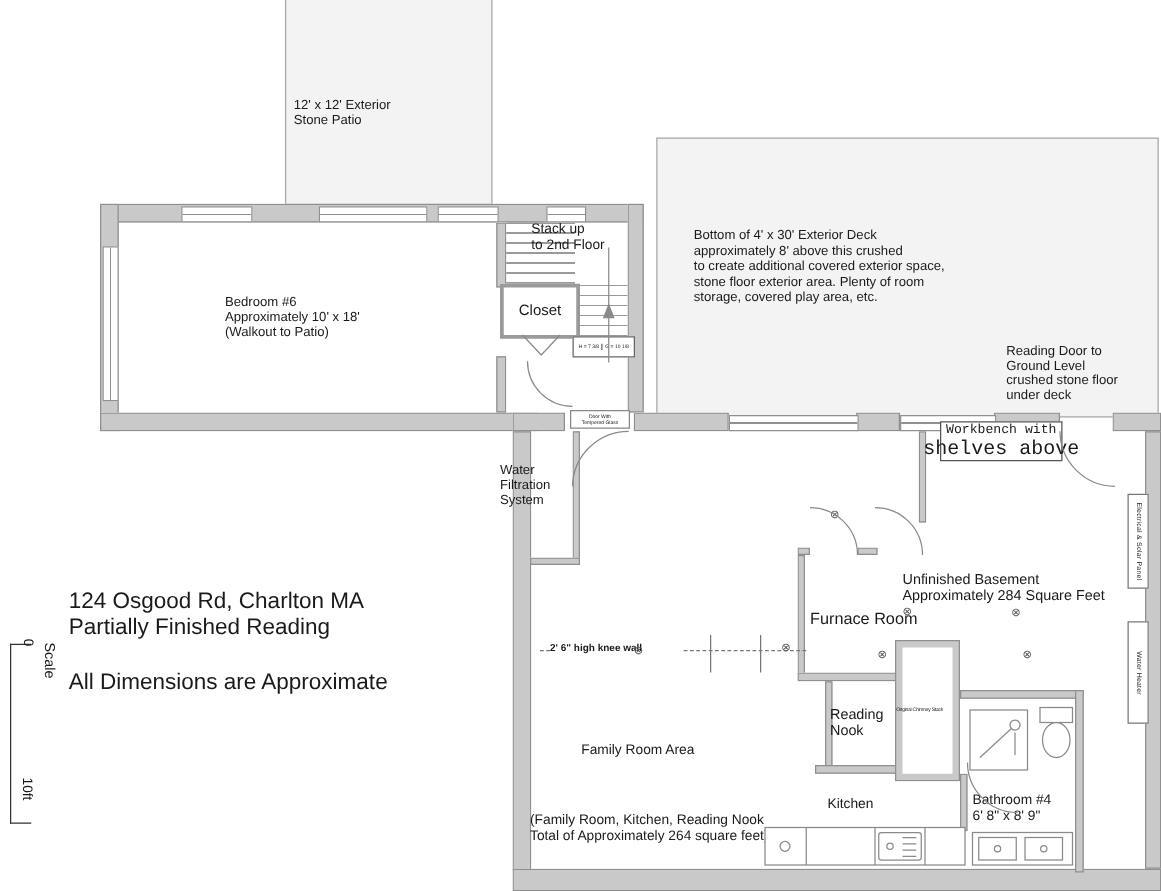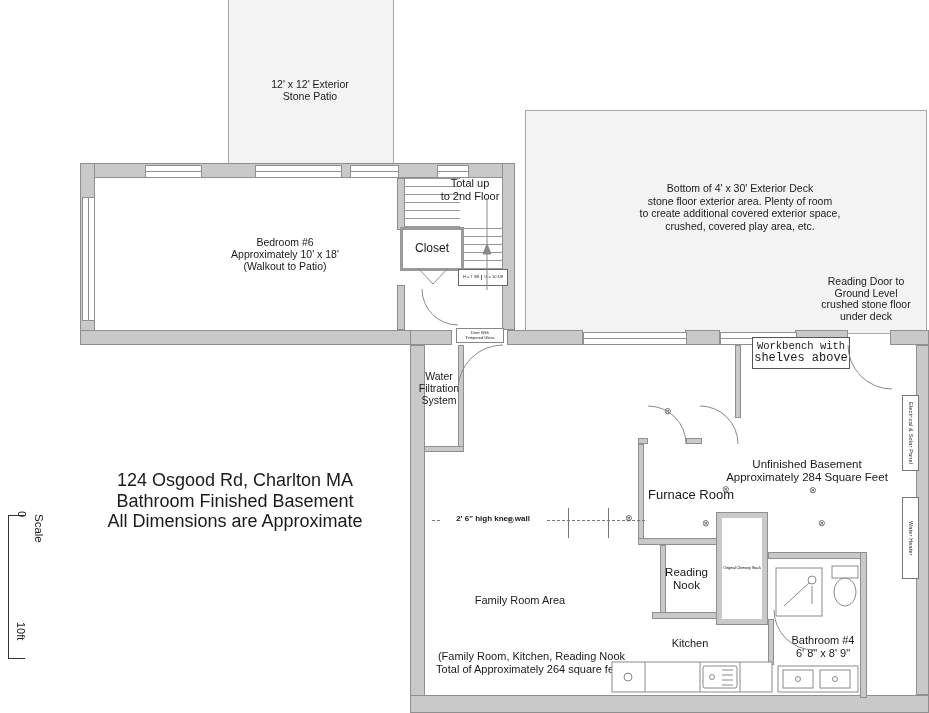--- a/index.html
+++ b/index.html
@@ -7,21 +7,21 @@
         font-family:"Liberation Sans",sans-serif;color:#1a1a1a;}
   .surface{position:absolute;background:#f3f3f3;border:1px solid #a8a8a8;z-index:1;}
   .wall{position:absolute;background:#c9c9c9;box-shadow:inset 0 0 0 1px #8f8f8f;z-index:2;}
   .winner{position:absolute;background:#fff;z-index:3;}
   .winh{position:absolute;background:#fff;border:1px solid #909090;z-index:3;
         background-image:linear-gradient(to bottom,transparent 44%,#909090 44%,#909090 56%,transparent 56%);}
   .winv{position:absolute;background:#fff;border:1px solid #909090;z-index:3;
         background-image:linear-gradient(to right,transparent 44%,#909090 44%,#909090 56%,transparent 56%);}
   .treads{position:absolute;z-index:2;
         background-image:repeating-linear-gradient(to bottom,#9a9a9a 0 1px,transparent 1px 8px);}
-  .lbl{position:absolute;text-align:center;white-space:nowrap;z-index:4;line-height:1.15;}
+  .lbl{position:absolute;text-align:left;white-space:nowrap;z-index:4;line-height:1.15;}
   .box{position:absolute;background:#fff;border:1px solid #555;z-index:4;
        display:flex;flex-direction:column;align-items:center;justify-content:center;text-align:center;}
   .vbox{position:absolute;background:#fff;border:1px solid #777;z-index:4;
         display:flex;align-items:center;justify-content:center;
         writing-mode:vertical-rl;font-size:5.5px;letter-spacing:0.2px;color:#222;}
   .vtext{position:absolute;writing-mode:vertical-rl;z-index:4;white-space:nowrap;}
   .post{position:absolute;font-size:9px;color:#555;line-height:1;z-index:4;}
   .dash{position:absolute;border-top:1px dashed #777;z-index:2;}
   .tick{position:absolute;background:#777;z-index:2;}
   .overlay{position:absolute;left:0;top:0;z-index:5;pointer-events:none;}
@@ -83,21 +83,21 @@
     <div class="lbl" style="position:static;font-size:4px;border-right:1px solid #666;padding:0 2px;">H = 7 3/8</div>
     <div class="lbl" style="position:static;font-size:4px;padding:0 2px;">G = 10 1/8</div>
   </div>
   <div class="box" style="left:456px;top:328px;width:46px;height:13px;border-color:#888;">
     <div class="lbl" style="position:static;font-size:4px">Door With</div>
     <div class="lbl" style="position:static;font-size:4px">Tempered Glass</div>
   </div>
 
   <div class="box" style="left:752px;top:337px;width:96px;height:30px;font-family:Liberation Mono, monospace;">
     <div class="lbl" style="position:static;font-size:10.5px">Workbench with</div>
-    <div class="lbl" style="position:static;font-size:12px">shelves above</div>
+    <div class="lbl" style="position:static;font-size:16px">shelves above</div>
   </div>
   <div class="vbox" style="left:902px;top:395px;width:15px;height:74px;">
     <span>Electrical &amp; Solar Panel</span>
   </div>
   <div class="vbox" style="left:902px;top:497px;width:15px;height:80px;">
     <span>Water Heater</span>
   </div>
 
   <div class="dash" style="left:432px;top:520px;width:213px;"></div>
   <div class="tick" style="left:568px;top:508px;width:1px;height:30px;"></div>
@@ -111,32 +111,33 @@
   <div class="post" style="left:809px;top:486px">⊗</div>
   <div class="post" style="left:702px;top:519px">⊗</div>
   <div class="post" style="left:818px;top:519px">⊗</div>
 
   <div class="lbl" style="left:235px;top:78px;width:150px;font-size:10.5px">
     <div>12' x 12' Exterior</div>
     <div>Stone Patio</div>
   </div>
   <div class="lbl" style="left:555px;top:182px;width:370px;font-size:10.5px;line-height:1.2">
     <div>Bottom of 4' x 30' Exterior Deck</div>
+    <div>approximately 8' above this crushed</div>
+    <div>to create additional covered exterior space,</div>
     <div>stone floor exterior area.  Plenty of room</div>
-    <div>to create additional covered exterior space,</div>
-    <div>crushed, covered play area, etc.</div>
+    <div>storage, covered play area, etc.</div>
   </div>
   <div class="lbl" style="left:805px;top:276px;width:122px;font-size:10.5px;line-height:1.1">
     <div>Reading Door to</div>
     <div>Ground Level</div>
     <div>crushed stone floor</div>
     <div>under deck</div>
   </div>
   <div class="lbl" style="left:425px;top:177px;width:90px;font-size:11px">
-    <div>Total up</div>
+    <div>Stack up</div>
     <div>to 2nd Floor</div>
   </div>
   <div class="lbl" style="left:180px;top:236px;width:210px;font-size:10.5px">
     <div>Bedroom #6</div>
     <div>Approximately 10' x 18'</div>
     <div>(Walkout to Patio)</div>
   </div>
   <div class="lbl" style="left:400px;top:370px;width:78px;font-size:10.5px">
     <div>Water</div>
     <div>Filtration</div>
@@ -158,22 +159,22 @@
     <div>Bathroom #4</div>
     <div>6' 8" x 8' 9"</div>
   </div>
   <div class="lbl" style="left:424px;top:650px;width:215px;font-size:11px">
     <div>(Family Room, Kitchen, Reading Nook</div>
     <div>Total of Approximately 264 square feet)</div>
   </div>
 
   <div class="lbl" style="left:55px;top:470px;width:360px;font-size:18px;line-height:1.15">
     <div>124 Osgood Rd, Charlton MA</div>
-    <div>Bathroom Finished Basement</div>
-    <div style="">All Dimensions are Approximate</div>
+    <div>Partially Finished Reading</div>
+    <div style="margin-top:24px">All Dimensions are Approximate</div>
   </div>
 
   <div class="bracket" style="left:8px;top:515px;width:16px;height:142px;"></div>
   <div class="vtext" style="left:16px;top:511px;font-size:11px">0</div>
   <div class="vtext" style="left:33px;top:514px;font-size:11.5px">Scale</div>
   <div class="vtext" style="left:15px;top:622px;font-size:11px">10ft</div>
 
   <svg class="overlay" width="929" height="713" viewBox="0 0 929 713">
     <g stroke="#8a8a8a" fill="none" stroke-width="1">
       <path d="M458,389 A45,45 0 0 1 503,345"></path>

